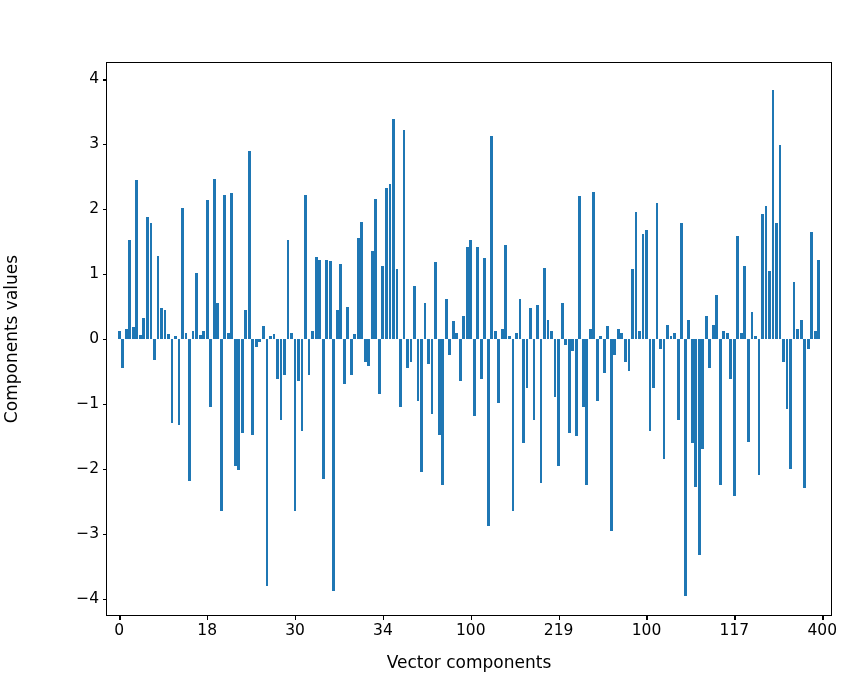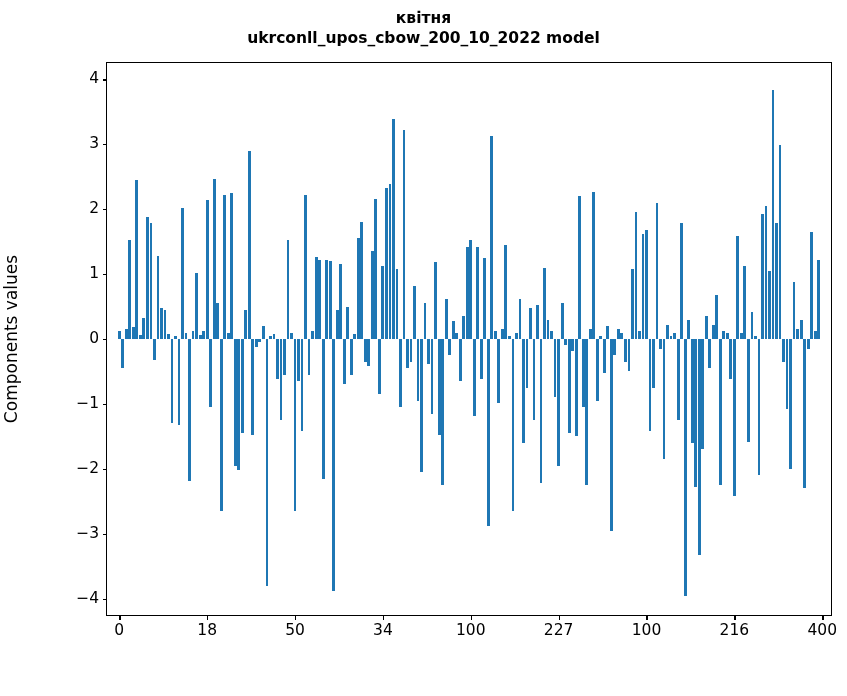--- a/index.html
+++ b/index.html
@@ -122,24 +122,20 @@
     transform-origin: 0 0;
     transform: rotate(-90deg) translate(-554px, 0);
   }
   #ylabel-inner { display: block; }
 </style>
 </head>
 <body>
 
 <div id="figure">
 
-  <div id="title-block">
-    <span class="tline">квітня</span>
-    <span class="tline">ukrconll_upos_cbow_200_10_2022 model</span>
-  </div>
 
   <div id="axes">
     <div id="plot-inner">
         <div class="bar" style="left: 10.8951px; top: 268.207px; width: 2.81165px; height: 7.79294px; background: rgb(31, 119, 180);"></div>
         <div class="bar" style="left: 14.4097px; top: 276px; width: 2.81165px; height: 29.2235px; background: rgb(31, 119, 180);"></div>
         <div class="bar" style="left: 17.9243px; top: 266.259px; width: 2.81165px; height: 9.74118px; background: rgb(31, 119, 180);"></div>
         <div class="bar" style="left: 21.4388px; top: 177.289px; width: 2.81165px; height: 98.7106px; background: rgb(31, 119, 180);"></div>
         <div class="bar" style="left: 24.9534px; top: 264.311px; width: 2.81165px; height: 11.6894px; background: rgb(31, 119, 180);"></div>
         <div class="bar" style="left: 28.468px; top: 116.894px; width: 2.81165px; height: 159.106px; background: rgb(31, 119, 180);"></div>
         <div class="bar" style="left: 31.9825px; top: 272.104px; width: 2.81165px; height: 3.89647px; background: rgb(31, 119, 180);"></div>
@@ -353,32 +349,33 @@
       <div class="ytick-label" style="top: 146.118px;">2</div>
       <div class="ytick-mark" style="top: 81.1765px;"></div>
       <div class="ytick-label" style="top: 81.1765px;">3</div>
       <div class="ytick-mark" style="top: 16.2353px;"></div>
       <div class="ytick-label" style="top: 16.2353px;">4</div>
       <div class="xtick-mark" style="left: 12.301px;"></div>
       <div class="xtick-label" style="left: 12.301px;">0</div>
       <div class="xtick-mark" style="left: 100.165px;"></div>
       <div class="xtick-label" style="left: 100.165px;">18</div>
       <div class="xtick-mark" style="left: 188.029px;"></div>
-      <div class="xtick-label" style="left: 188.029px;">50</div>
+      <div class="xtick-label" style="left: 188.029px;">30</div>
       <div class="xtick-mark" style="left: 275.893px;"></div>
       <div class="xtick-label" style="left: 275.893px;">34</div>
       <div class="xtick-mark" style="left: 363.757px;"></div>
       <div class="xtick-label" style="left: 363.757px;">100</div>
       <div class="xtick-mark" style="left: 451.621px;"></div>
-      <div class="xtick-label" style="left: 451.621px;">227</div>
+      <div class="xtick-label" style="left: 451.621px;">219</div>
       <div class="xtick-mark" style="left: 539.485px;"></div>
       <div class="xtick-label" style="left: 539.485px;">100</div>
       <div class="xtick-mark" style="left: 627.35px;"></div>
-      <div class="xtick-label" style="left: 627.35px;">216</div>
+      <div class="xtick-label" style="left: 627.35px;">117</div>
       <div class="xtick-mark" style="left: 715.214px;"></div>
       <div class="xtick-label" style="left: 715.214px;">400</div>
     </div>
 
+  <div id="xlabel">Vector components</div>
   <div id="ylabel">
     <span id="ylabel-inner">Components values</span>
   </div>
 
 </div>
 
 </body></html>

